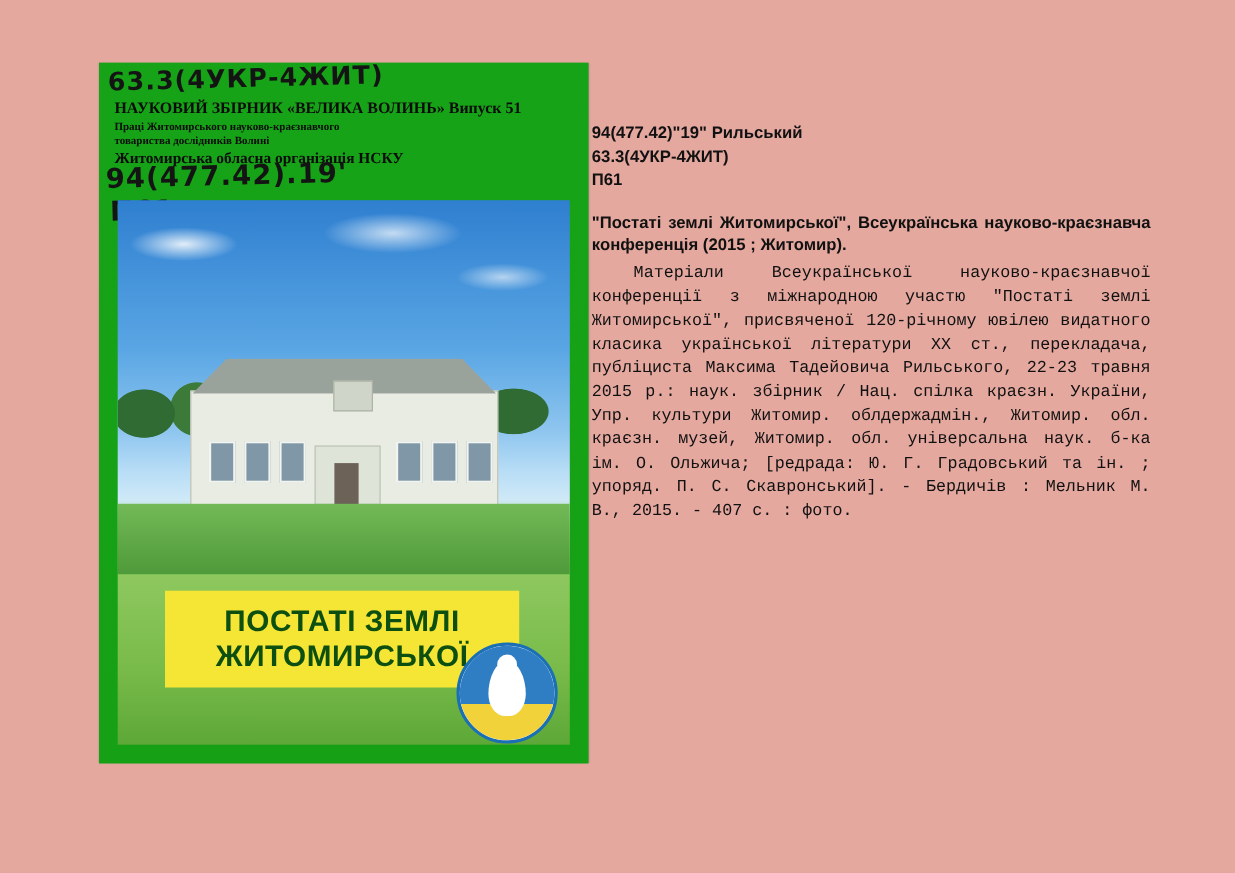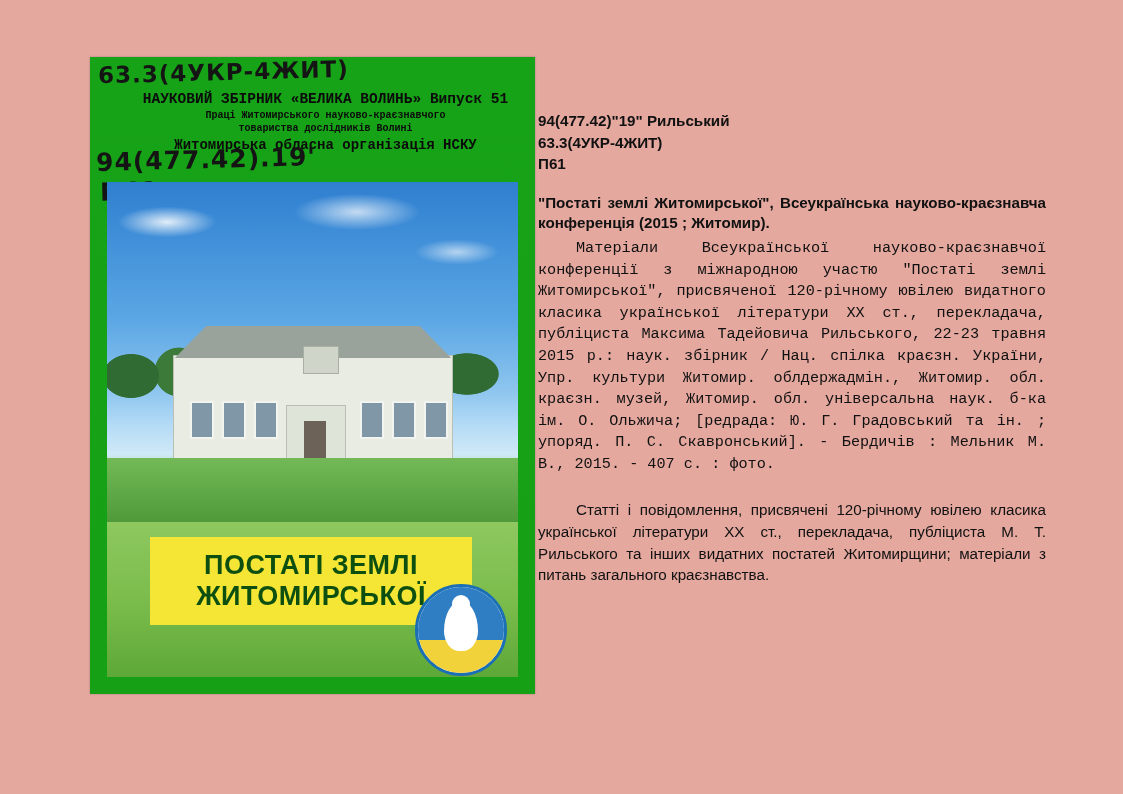--- a/index.html
+++ b/index.html
@@ -47,27 +47,26 @@
     white-space: nowrap;
   }
   .hand1 { left: 8px;  top: 2px;  font-size: 23px; }
   .hand2 { left: 6px;  top: 88px; font-size: 25px; }
   .hand3 { left: 10px; top: 120px; font-size: 25px; }
 
   
   .cover-head {
     position: absolute;
     left: 0; right: 0; top: 33px;
-    text-align: center;
+    text-align: left;
     color: #0b0b0b;
-    font-family: Liberation Mono, monospace;
+    font-family: Liberation Serif, serif;
     font-weight: bold;
     line-height: 1.32;
     padding: 0 14px;
-    margin-left: 26px;
   }
   .cover-head .l1 { font-size: 14.5px; }
   .cover-head .l2 { font-size: 10px; }
   .cover-head .l3 { font-size: 10px; }
   .cover-head .l4 { font-size: 14px; }
 
   
   .photo {
     position: absolute;
     left: 17px;
@@ -278,16 +277,15 @@
   </div>
 
   <div class="record">
     <div class="callno">
       <div>94(477.42)"19" Рильський</div>
       <div>63.3(4УКР-4ЖИТ)</div>
       <div>П61</div>
     </div>
     <div class="title">"Постаті землі Житомирської", Всеукраїнська науково-краєзнавча конференція (2015 ; Житомир).</div>
     <div class="body">Матеріали Всеукраїнської науково-краєзнавчої конференції з міжнародною участю "Постаті землі Житомирської", присвяченої 120-річному ювілею видатного класика української літератури XX ст., перекладача, публіциста Максима Тадейовича Рильського, 22-23 травня 2015 р.: наук. збірник / Нац. спілка краєзн. України, Упр. культури Житомир. облдержадмін., Житомир. обл. краєзн. музей, Житомир. обл. універсальна наук. б-ка ім. О. Ольжича; [редрада: Ю. Г. Градовський та ін. ; упоряд. П. С. Скавронський]. - Бердичів : Мельник М. В., 2015. - 407 с. : фото.</div>
-    <div class="annot">Статті і повідомлення, присвячені 120-річному ювілею класика української літератури XX ст., перекладача, публіциста М. Т. Рильського та інших видатних постатей Житомирщини; матеріали з питань загального краєзнавства.</div>
   </div>
 
 </div>
 
 </body></html>

